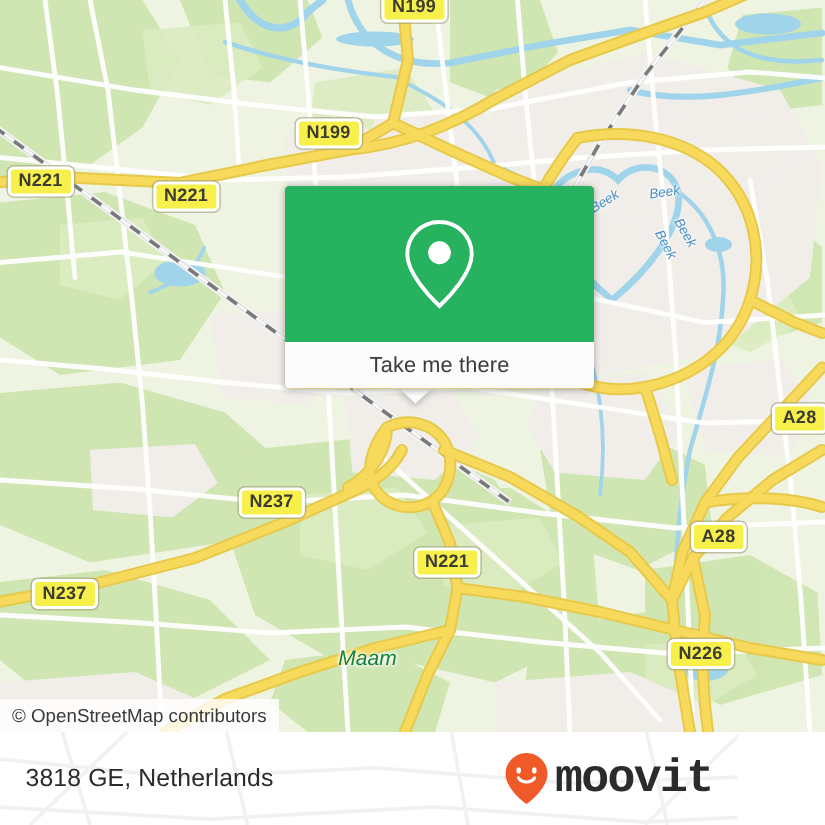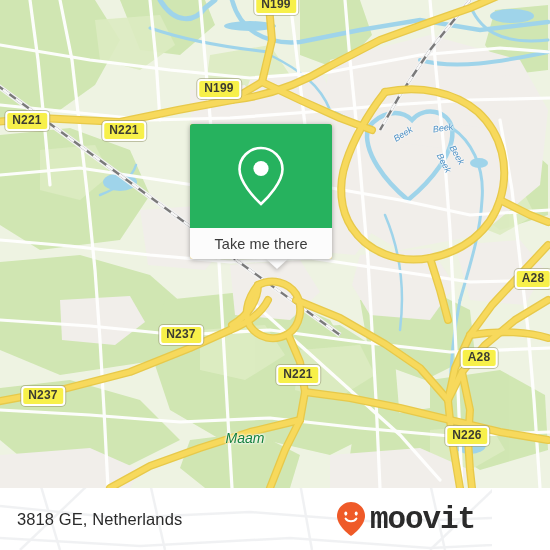--- a/index.html
+++ b/index.html
@@ -48,21 +48,21 @@
     color: #444;
     text-shadow: 0 0 3px #fff, 0 0 3px #fff, 0 0 2px #fff;
   }
   .lbl-place { font-size: 14px; color: #15803d; font-weight: normal; }
   .lbl-water { font-size: 9px; color: #4a8fc4; }
 
   
   #card {
     position: absolute;
     left: 190px; top: 124px;
-    width: 142px; height: 135px;
+    width: 206px; height: 135px;
     background: #eab308;
     border-radius: 3px;
     box-shadow: 0 1px 5px rgba(0,0,0,.35);
     overflow: hidden;
   }
   #card-green {
     height: 104px;
     background: #26b25e;
     display: flex; align-items: center; justify-content: center;
   }
@@ -319,20 +319,23 @@
           <path d="M26 3 C14 3 4.5 12.5 4.5 24.3 C4.5 37 19 52.5 26 59
                    C33 52.5 47.5 37 47.5 24.3 C47.5 12.5 38 3 26 3 Z" fill="none" stroke="#ffffff" stroke-width="2.6"></path>
           <circle cx="26" cy="23.5" r="7.6" fill="#ffffff"></circle>
         </svg>
       </div>
       <div id="card-footer">
         <span id="card-footer-label">Take me there</span>
       </div>
     </div>
 
+    <div id="attribution">
+      <span>© OpenStreetMap contributors</span>
+    </div>
   </div>
 
   <div id="bottombar">
     <svg id="bottombar-ghost" viewBox="0 0 550 62" preserveAspectRatio="none">
       <g stroke="#cfd4d8" fill="none" stroke-width="2.5">
         <path d="M0,18 L120,30 L250,24 L380,34 L550,28"></path>
         <path d="M40,-5 L60,62"></path>
         <path d="M150,-5 L165,62"></path>
         <path d="M300,-5 L312,62"></path>
         <path d="M430,-5 L445,62"></path>

